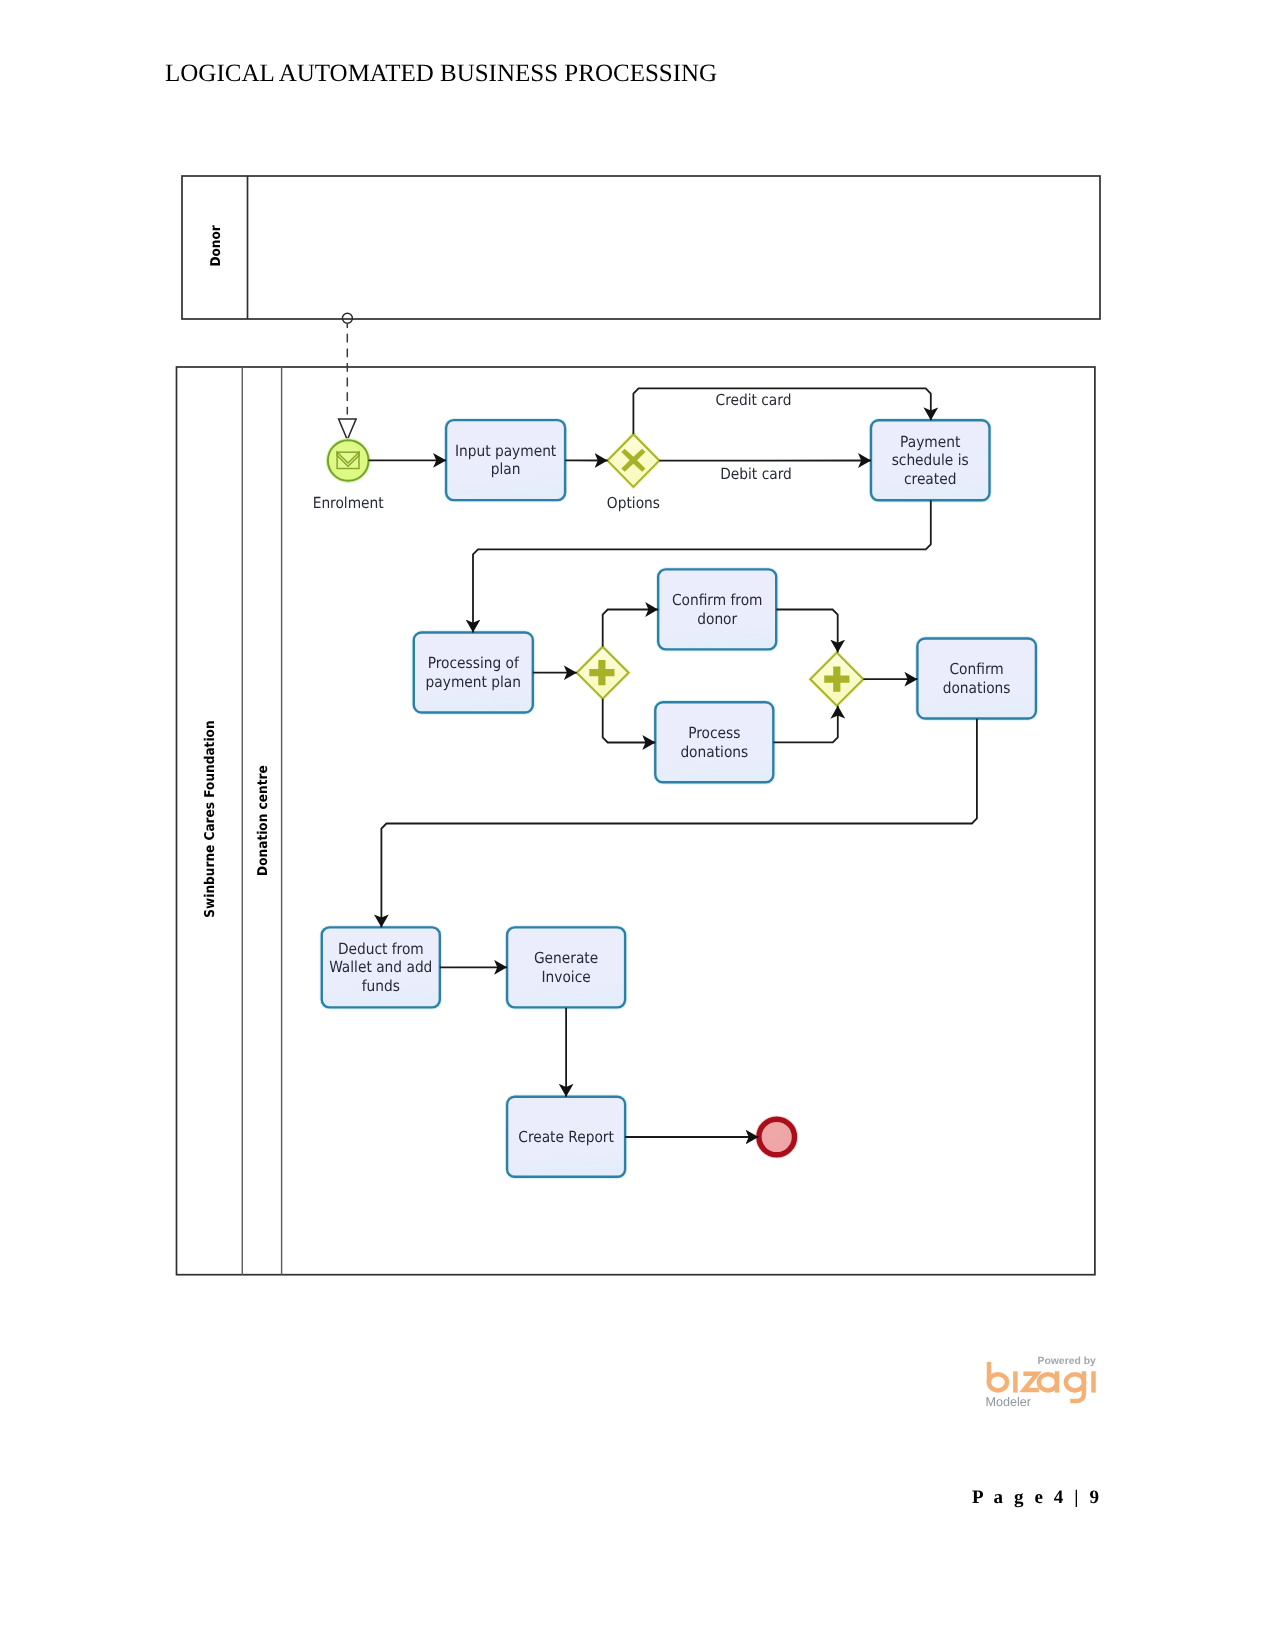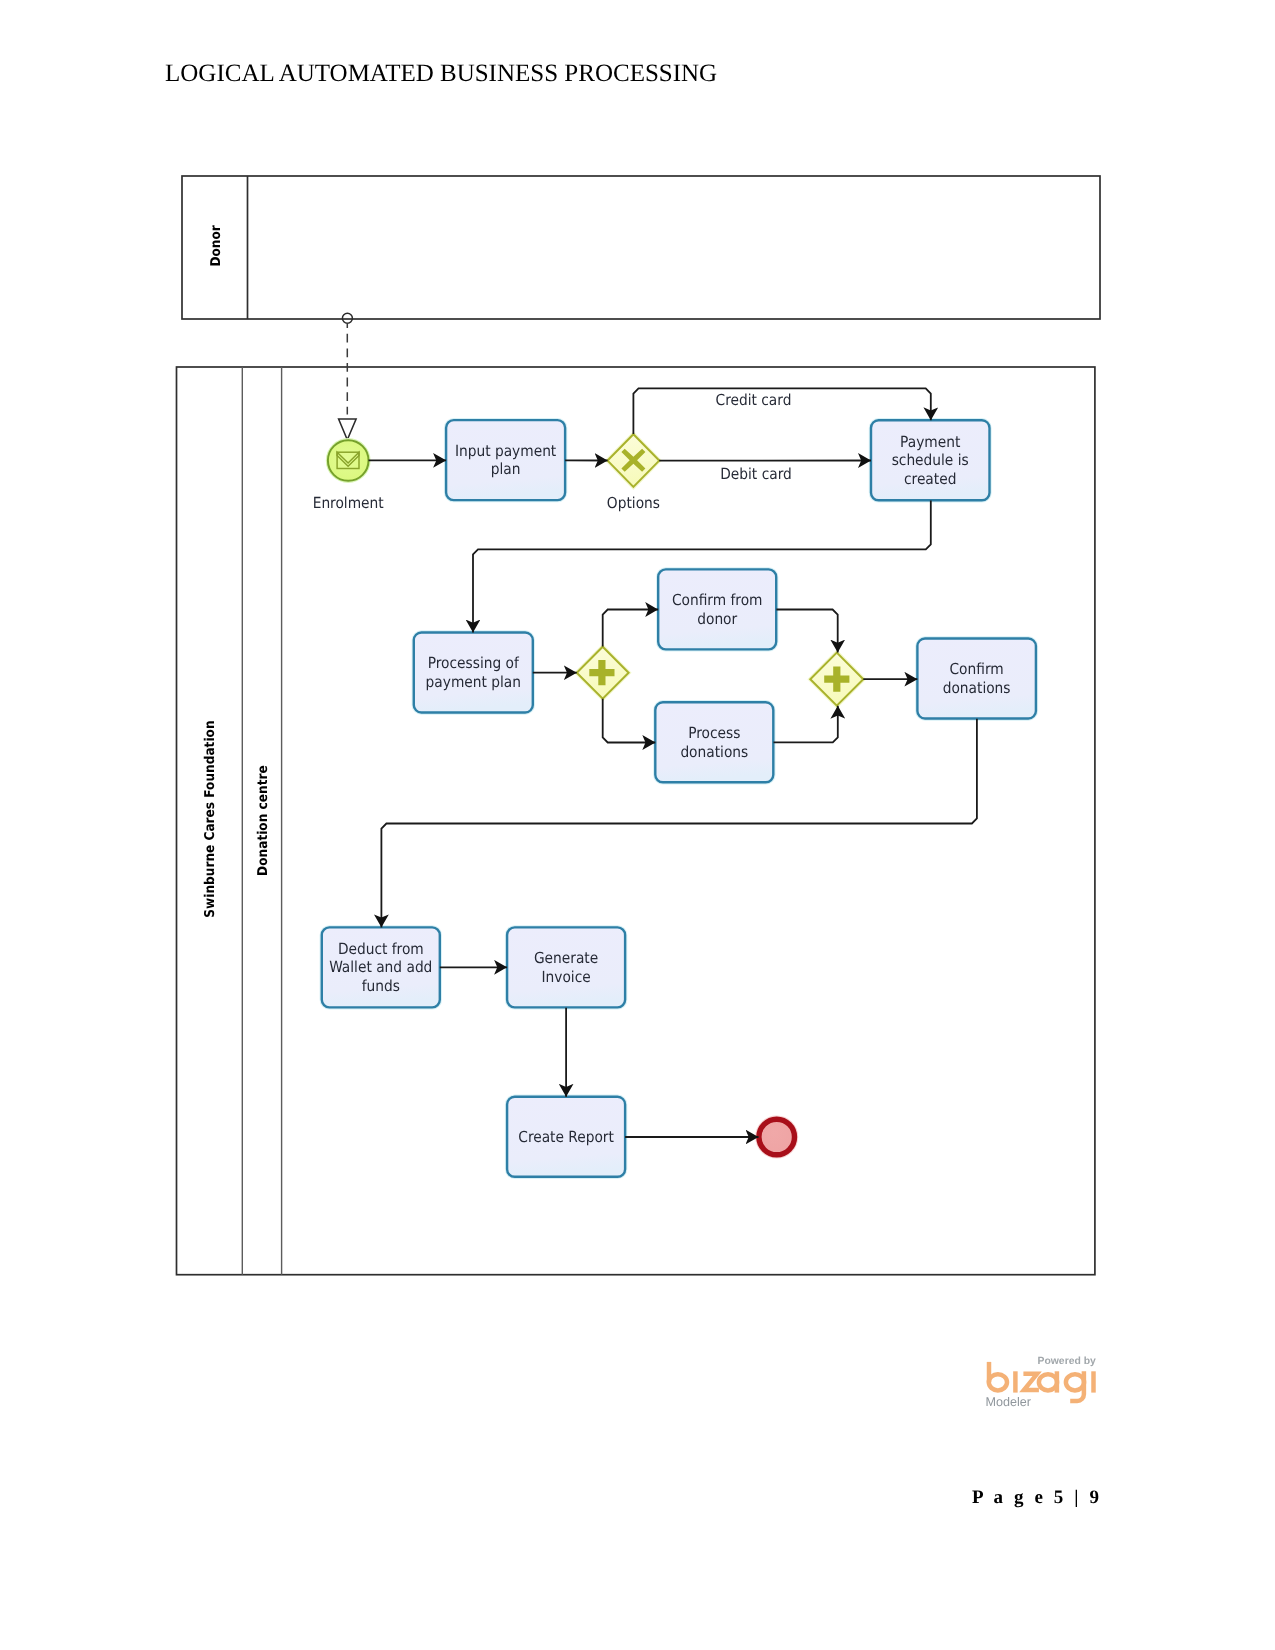--- a/index.html
+++ b/index.html
@@ -21,21 +21,21 @@
   .taskbox{fill:url(#taskgrad);stroke:#2E7FA6;stroke-width:2.4;}
   .taskglow{fill:none;stroke:#D8F1F6;stroke-width:4.4;}
   .gwdiamond{fill:url(#gwgrad);stroke:#A9B22C;stroke-width:2.0;}
   .gwglow{fill:none;stroke:#F2F7CB;stroke-width:4.2;}
 </style>
 </head>
 <body>
 
 <div class="page">
   <div class="doc-header">LOGICAL AUTOMATED BUSINESS PROCESSING</div>
-  <div class="doc-footer">P a g e 5 | 9</div>
+  <div class="doc-footer">P a g e 4 | 9</div>
 </div>
 
 <div style="position:absolute;left:0;top:0;width:1275px;height:1650px;">
 <svg class="diagram" style="transform:translateZ(0);" viewBox="0 0 1275 1650">
   <defs>
     <linearGradient id="taskgrad" x1="0" y1="0" x2="0.12" y2="1">
       <stop offset="0" stop-color="#ECEDFC"></stop>
       <stop offset="0.80" stop-color="#EAEDFB"></stop>
       <stop offset="1" stop-color="#E3EEFA"></stop>
     </linearGradient>

